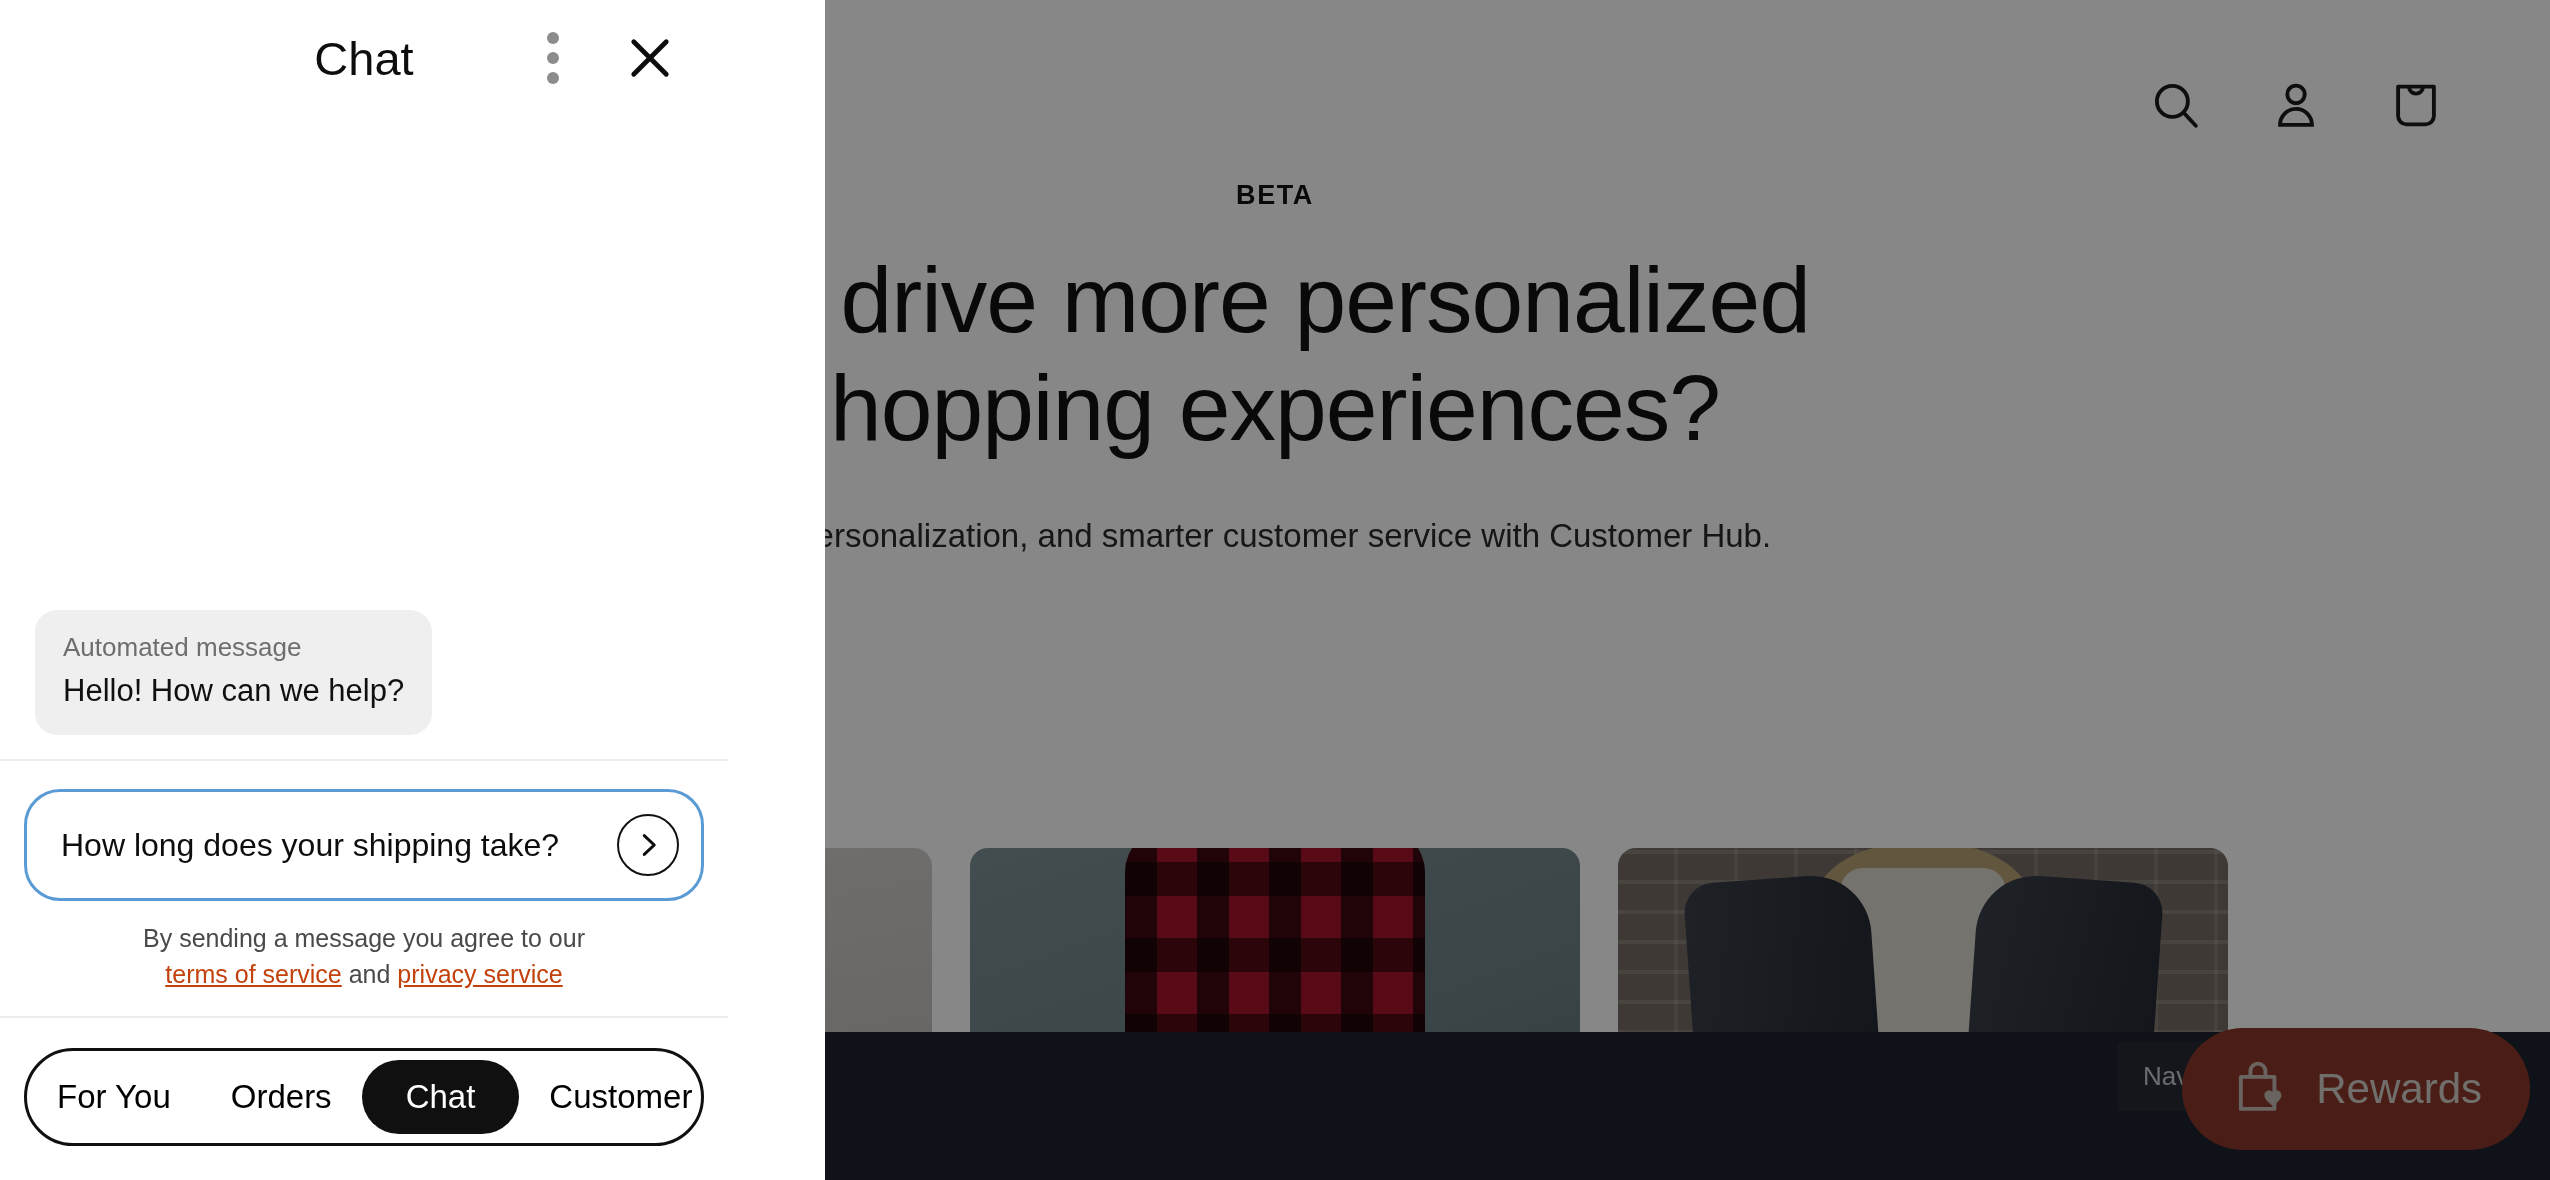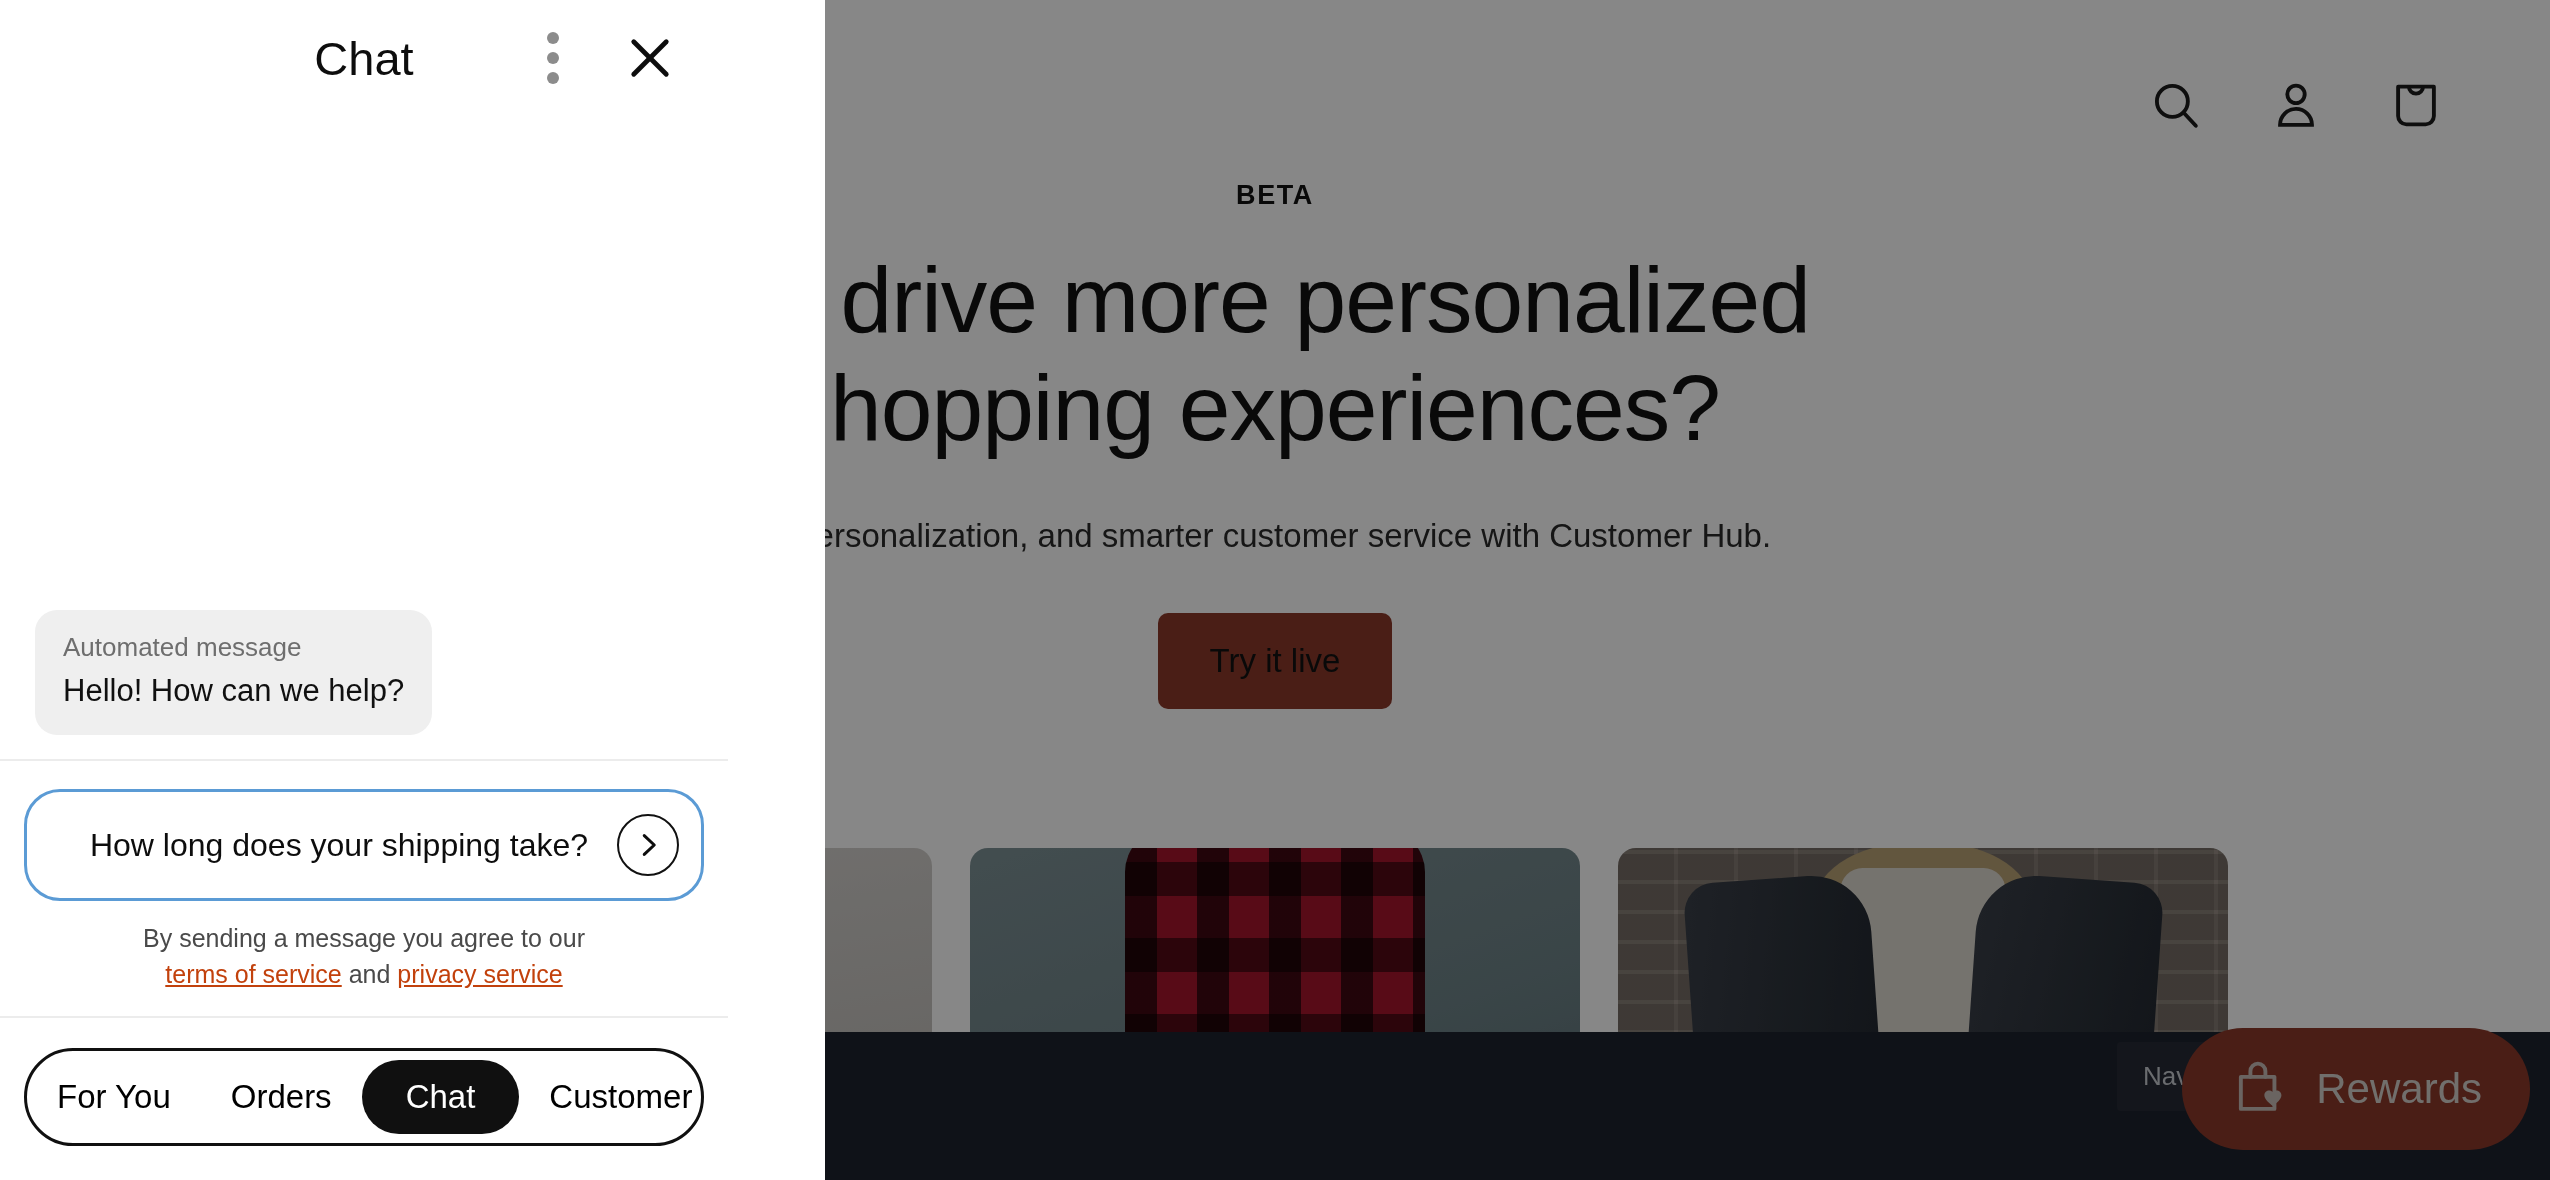--- a/index.html
+++ b/index.html
@@ -196,21 +196,21 @@
 
   #chat-compose { flex:0 0 auto; padding:28px 24px 20px 24px; }
   #chat-input-wrap {
     display:flex; align-items:center; justify-content:space-between;
     border:3px solid #5b9bd5; border-radius:36px;
     padding:22px 22px 22px 34px; background:#ffffff;
   }
   #chat-input {
     border:none; outline:none; flex:1 1 auto;
     font-size:32px; color:#0d0d0d;
-    font-family:"Liberation Sans", sans-serif; background:transparent;text-align:center;
+    font-family:"Liberation Sans", sans-serif; background:transparent;
   }
   #chat-send-btn {
     flex:0 0 auto; width:62px; height:62px; border-radius:50%;
     border:2.5px solid #111111; background:#ffffff; cursor:pointer;
     display:flex; align-items:center; justify-content:center;
   }
   #chat-send-btn svg { width:30px; height:30px; display:block; }
 
   #chat-legal {
     text-align:center; font-size:25px; color:#4a4a4a;
@@ -259,21 +259,20 @@
       </span>
     </div>
 
     <div id="hero">
       <div id="hero-eyebrow">BETA</div>
       <div id="hero-title">
         <div>to drive more personalized</div>
         <div>hopping experiences?</div>
       </div>
       <div id="hero-sub">, personalization, and smarter customer service with Customer Hub.</div>
-      <button id="hero-cta">Try it live</button>
     </div>
 
     <div id="cards">
       <div class="card c1">
         <div class="card-img">
           <div class="fig-body"></div>
             <div class="fig-head"></div>
             <div class="fig-hair"></div>
         </div>
       </div>

